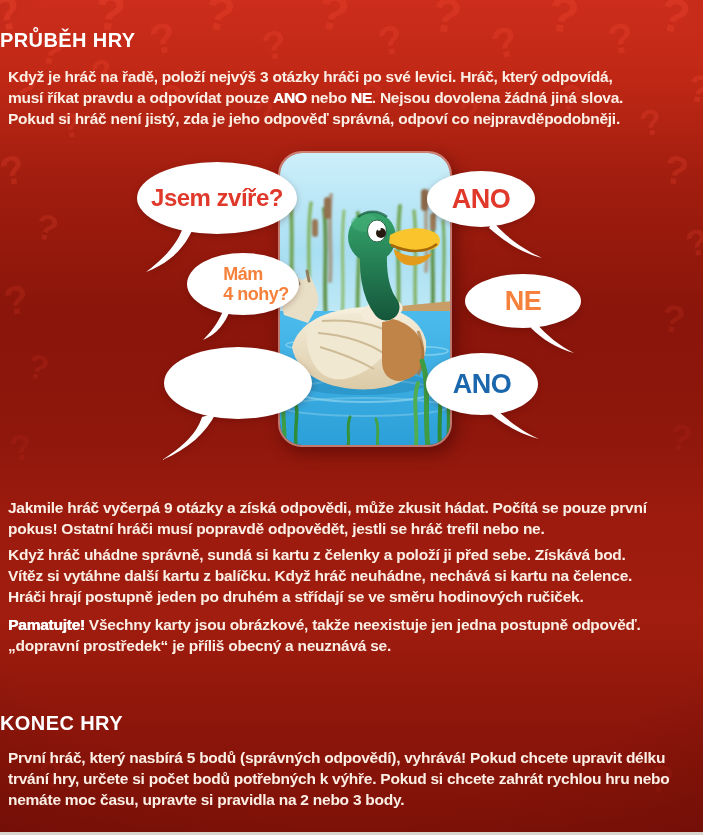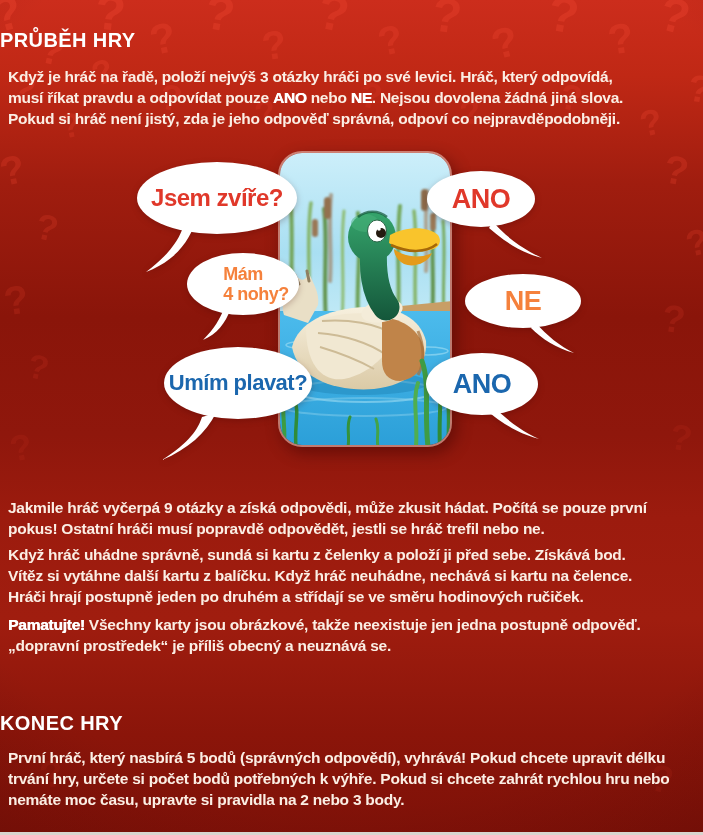--- a/index.html
+++ b/index.html
@@ -205,21 +205,20 @@
 4 nohy?</div>
     </div>
 
     <div class="bubble" style="left:160px;top:345px;width:156px;height:118px">
       <svg width="156" height="118" viewBox="0 0 156 118">
           <g fill="#ffffff">
             <ellipse cx="78" cy="38" rx="74" ry="36"></ellipse>
             <path d="M56,68 C46,88 28,104 2,115 C30,97 38,84 42,72 Z"></path>
           </g>
         </svg>
-      <div class="bub-text c-blue" style="left:4px;top:2px;width:148px;height:72px;font-size:22px">Umím plavat?</div>
     </div>
 
     <div class="bubble" style="left:425px;top:170px;width:122px;height:92px">
       <svg width="122" height="92" viewBox="0 0 122 92">
           <g fill="#ffffff">
             <ellipse cx="56" cy="29" rx="54" ry="28"></ellipse>
             <path d="M68,52 C82,68 100,80 117,88 C94,82 78,70 64,58 Z"></path>
           </g>
         </svg>
       <div class="bub-text c-red" style="left:2px;top:1px;width:108px;height:56px;font-size:27px">ANO</div>

